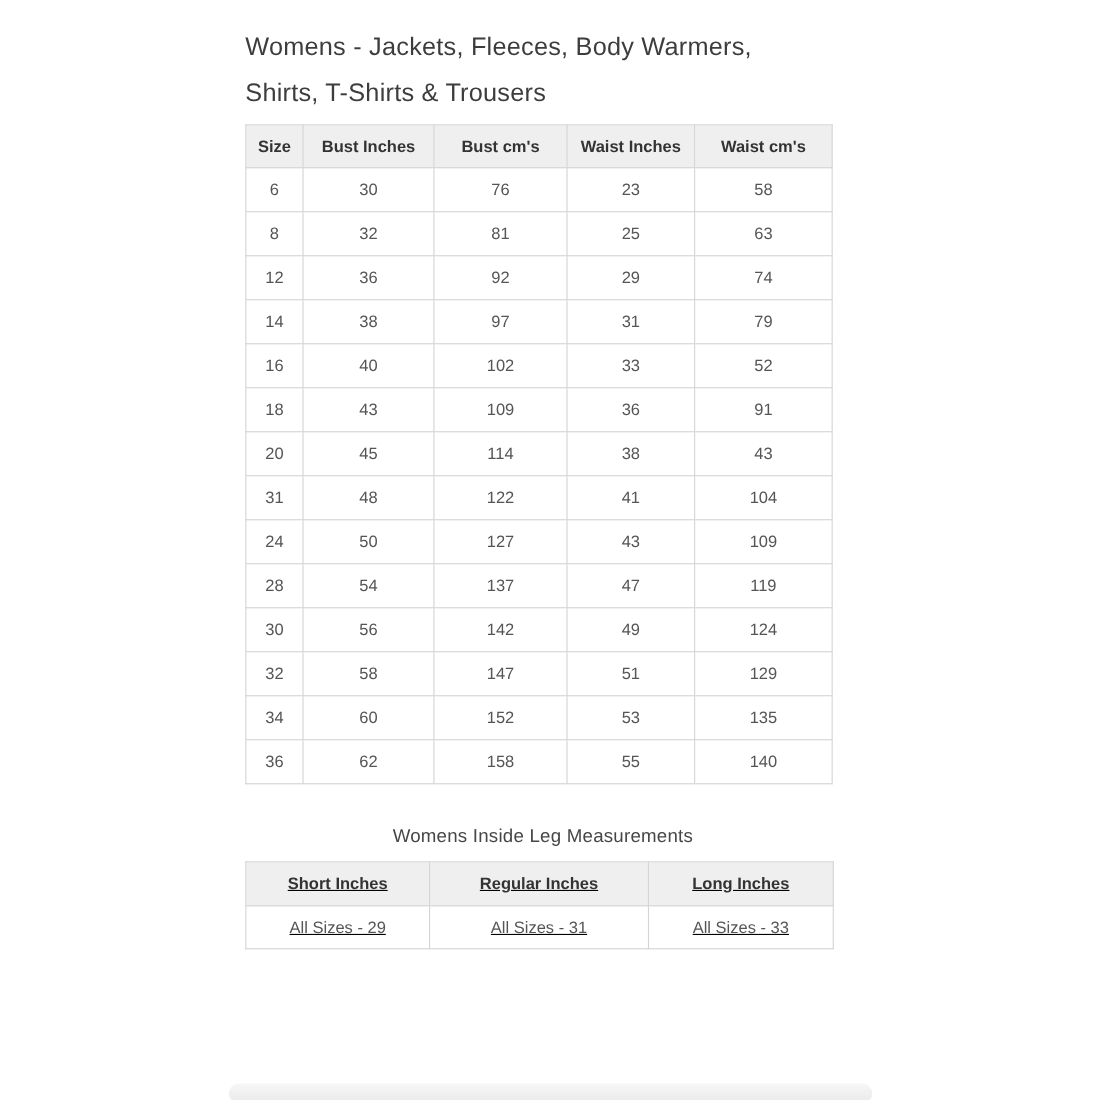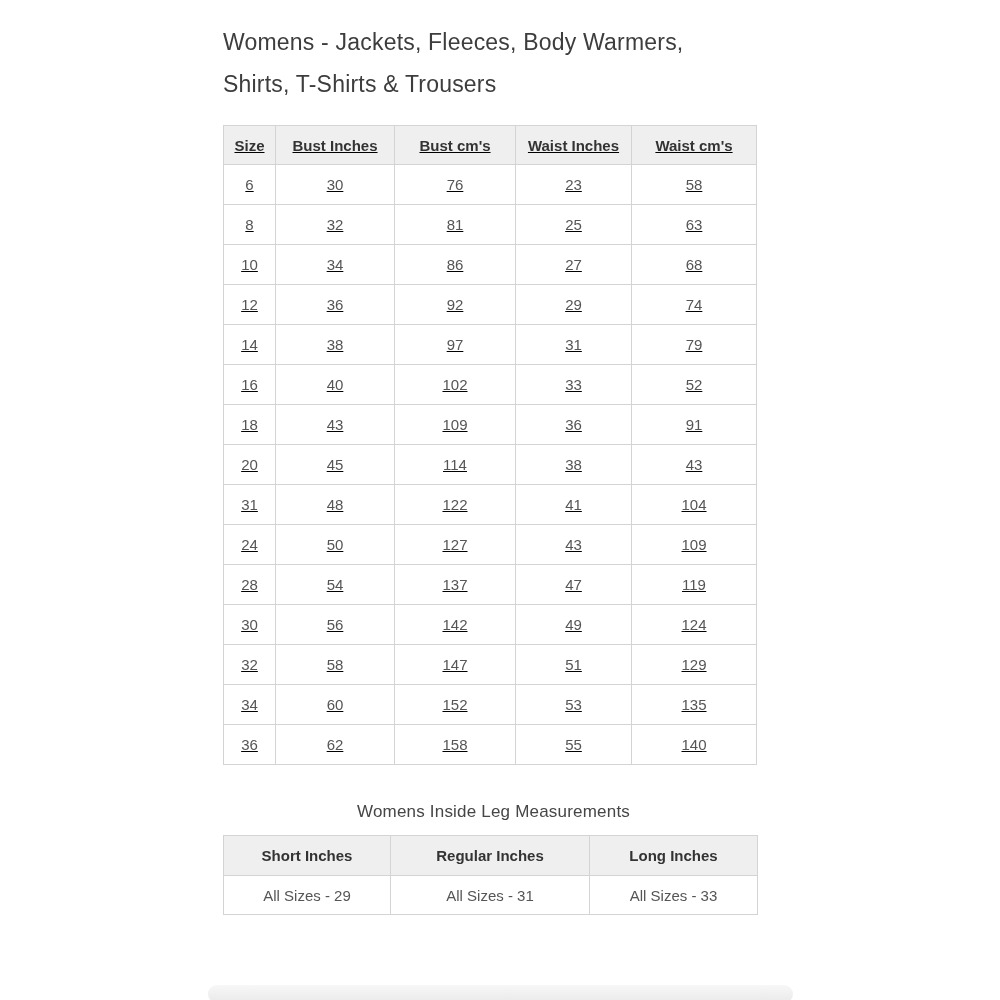--- a/index.html
+++ b/index.html
@@ -28,22 +28,22 @@
     font-weight: 400;
     color: #3d3d3d;
     letter-spacing: 0.2px;
   }
   .title-line { display: block; }
 
   table {
     border-collapse: collapse;
     table-layout: fixed;
   }
-  .size-table { margin-top: 20px; width: 533px; text-decoration: underline; }
-  .leg-table  { margin-top: 13px; width: 534px; }
+  .size-table { margin-top: 8px; width: 533px; }
+  .leg-table  { margin-top: 13px; width: 534px; text-decoration: underline; }
 
   th, td {
     border: 1px solid #d4d4d4;
     text-align: center;
     vertical-align: middle;
     padding: 0;
   }
   th {
     background: #efefef;
     color: #333333;
@@ -116,27 +116,20 @@
           <td>58</td>
         </tr>
         <tr>
           <td>8</td>
           <td>32</td>
           <td>81</td>
           <td>25</td>
           <td>63</td>
         </tr>
         <tr>
-          <td>10</td>
-          <td>34</td>
-          <td>86</td>
-          <td>27</td>
-          <td>68</td>
-        </tr>
-        <tr>
           <td>12</td>
           <td>36</td>
           <td>92</td>
           <td>29</td>
           <td>74</td>
         </tr>
         <tr>
           <td>14</td>
           <td>38</td>
           <td>97</td>

